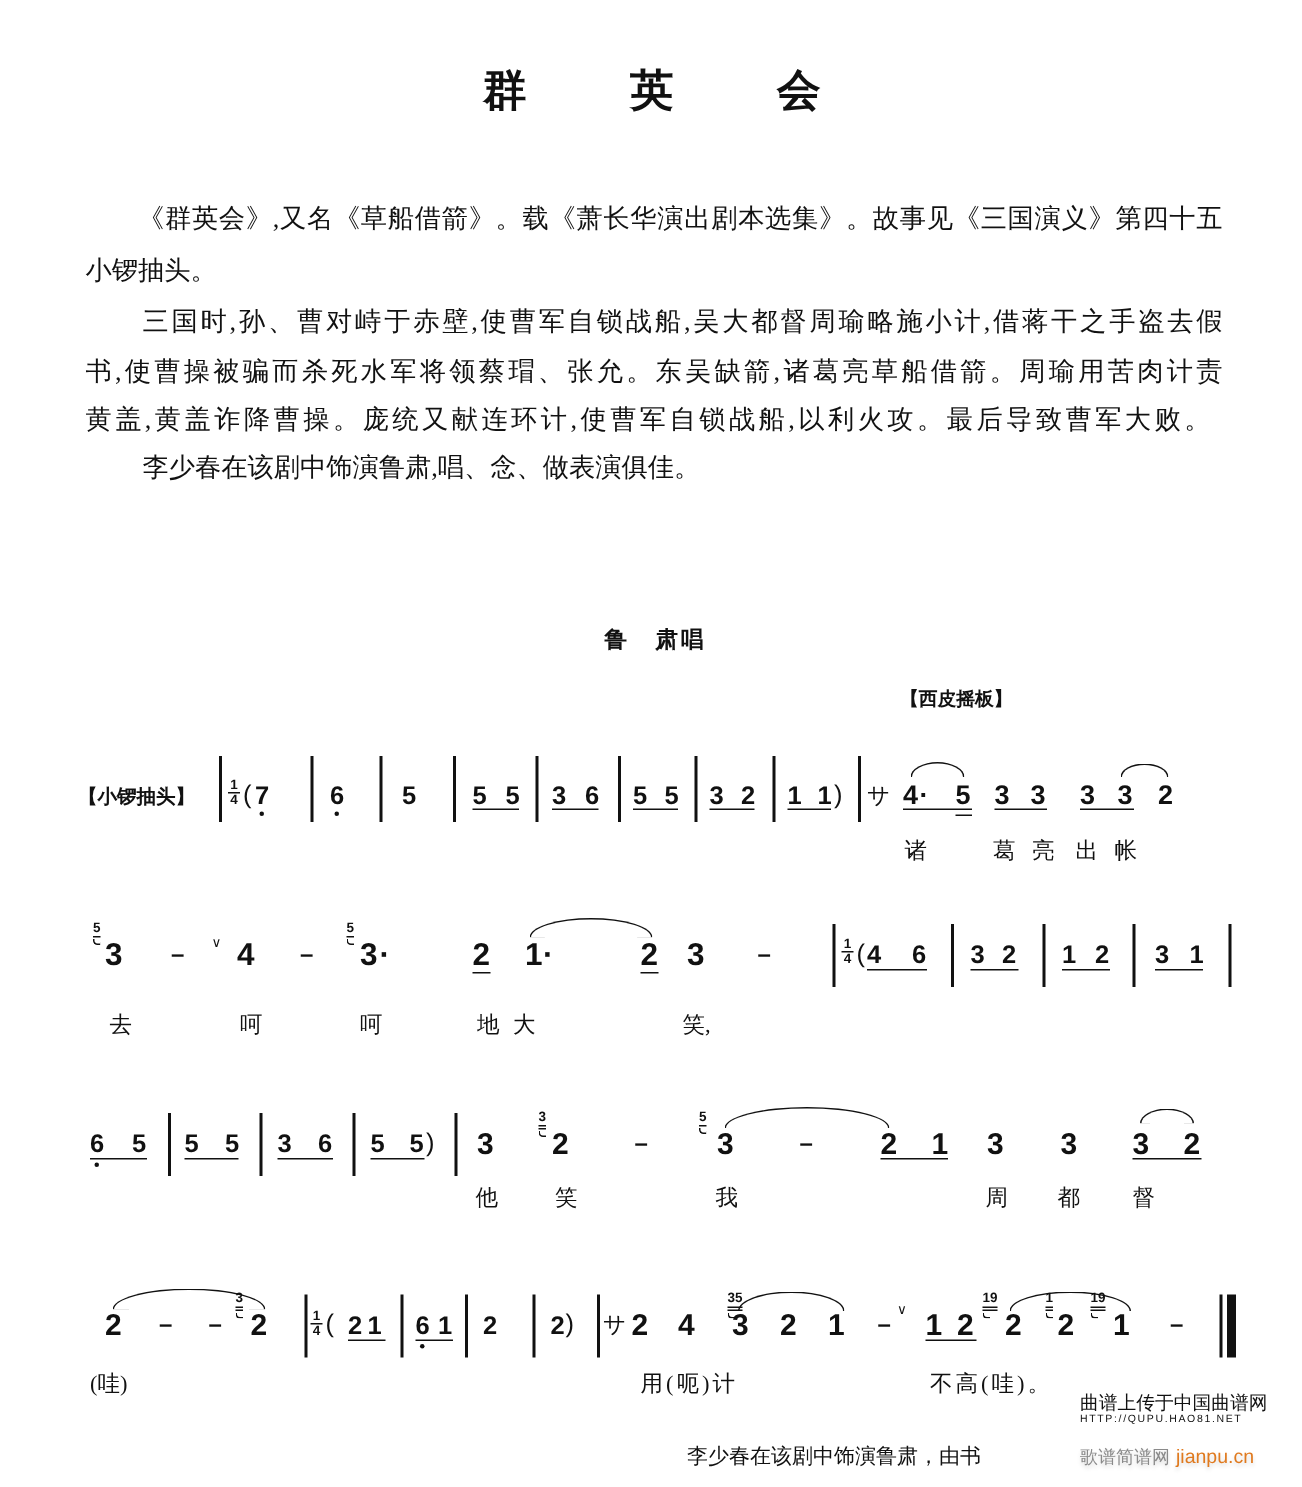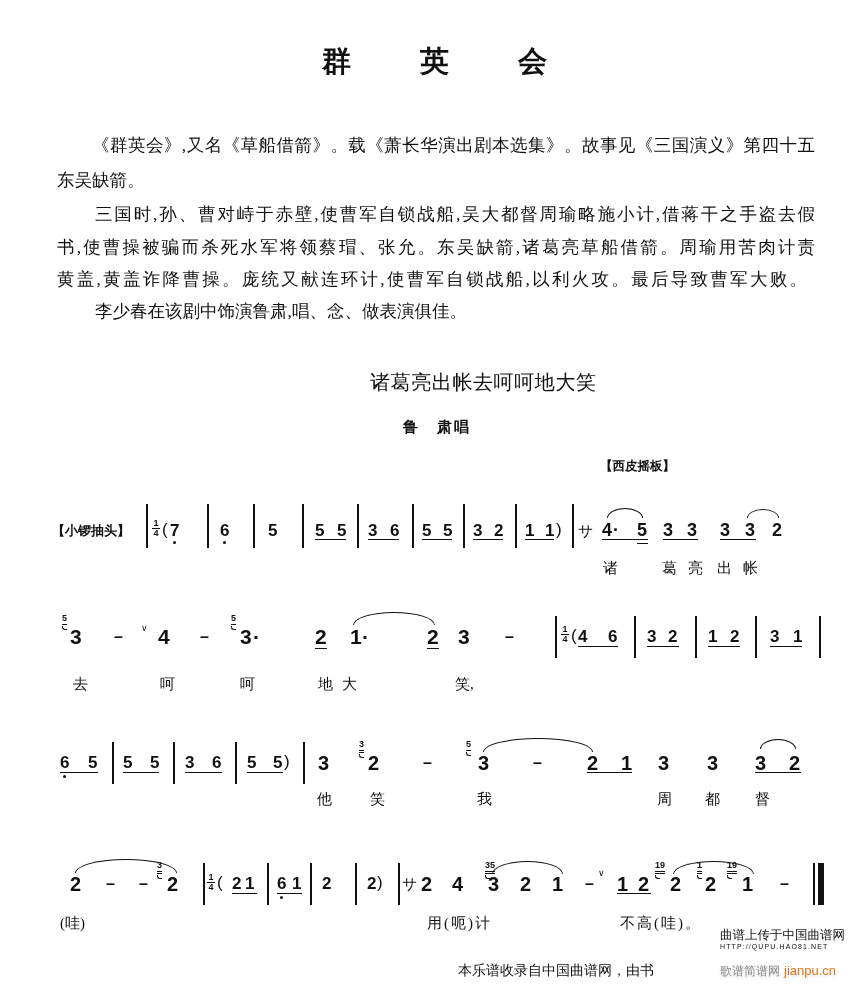--- a/index.html
+++ b/index.html
@@ -45,28 +45,27 @@
 <div class="pg">
 
   <div>
     <span class="tch" style="left:322px">群</span>
     <span class="tch" style="left:420px">英</span>
     <span class="tch" style="left:518px">会</span>
   </div>
 
   <div>
     <div class="pl j" style="left:92px;top:134px;width:723px">《群英会》,又名《草船借箭》。载《萧长华演出剧本选集》。故事见《三国演义》第四十五</div>
-    <div class="pl" style="left:57px;top:169px">东吴缺箭。</div>
+    <div class="pl" style="left:57px;top:169px">小锣抽头。</div>
     <div class="pl j" style="left:95px;top:203px;width:720px">三国时,孙、曹对峙于赤壁,使曹军自锁战船,吴大都督周瑜略施小计,借蒋干之手盗去假</div>
     <div class="pl j" style="left:57px;top:236px;width:758px">书,使曹操被骗而杀死水军将领蔡瑁、张允。东吴缺箭,诸葛亮草船借箭。周瑜用苦肉计责</div>
     <div class="pl j" style="left:57px;top:268px;width:750px">黄盖,黄盖诈降曹操。庞统又献连环计,使曹军自锁战船,以利火攻。最后导致曹军大败。</div>
     <div class="pl" style="left:95px;top:300px">李少春在该剧中饰演鲁肃,唱、念、做表演俱佳。</div>
   </div>
 
-  <div class="song-title">诸葛亮出帐去呵呵地大笑</div>
   <div class="singer">鲁　肃唱</div>
 
   <div>
     <div class="lbl" style="left:52px;top:524px">【小锣抽头】</div>
     <div class="lbl" style="left:600px;top:460px;font-size:12.5px">【西皮摇板】</div>
 
     <div class="bar" style="left:146px;top:504px;height:44px"></div>
     <div class="frac" style="left:152px;top:519px">
       <span style="display:block">1</span>
       <span class="fl"></span>
@@ -333,18 +332,18 @@
     <div class="fbar-thin" style="left:813px;top:863px;height:42px"></div>
     <div class="fbar-thick" style="left:818px;top:863px;height:42px"></div>
 
     <span class="lyr" style="left:60px;top:915px">(哇)</span>
     <span class="lyr" style="left:427px;top:915px;letter-spacing:2px">用(呃)计</span>
     <span class="lyr" style="left:620px;top:915px;letter-spacing:2px">不高(哇)。</span>
   </div>
 
   <div class="wm1">曲谱上传于中国曲谱网</div>
   <div class="wm2">HTTP://QUPU.HAO81.NET</div>
-  <div class="wm3">本乐谱收录自中国曲谱网，由书</div>
+  <div class="wm3">李少春在该剧中饰演鲁肃，由书</div>
   <div class="wm4">
     <span class="cn">歌谱简谱网</span><span class="dom">jianpu.cn</span>
   </div>
 
 </div>
 
 </body></html>

